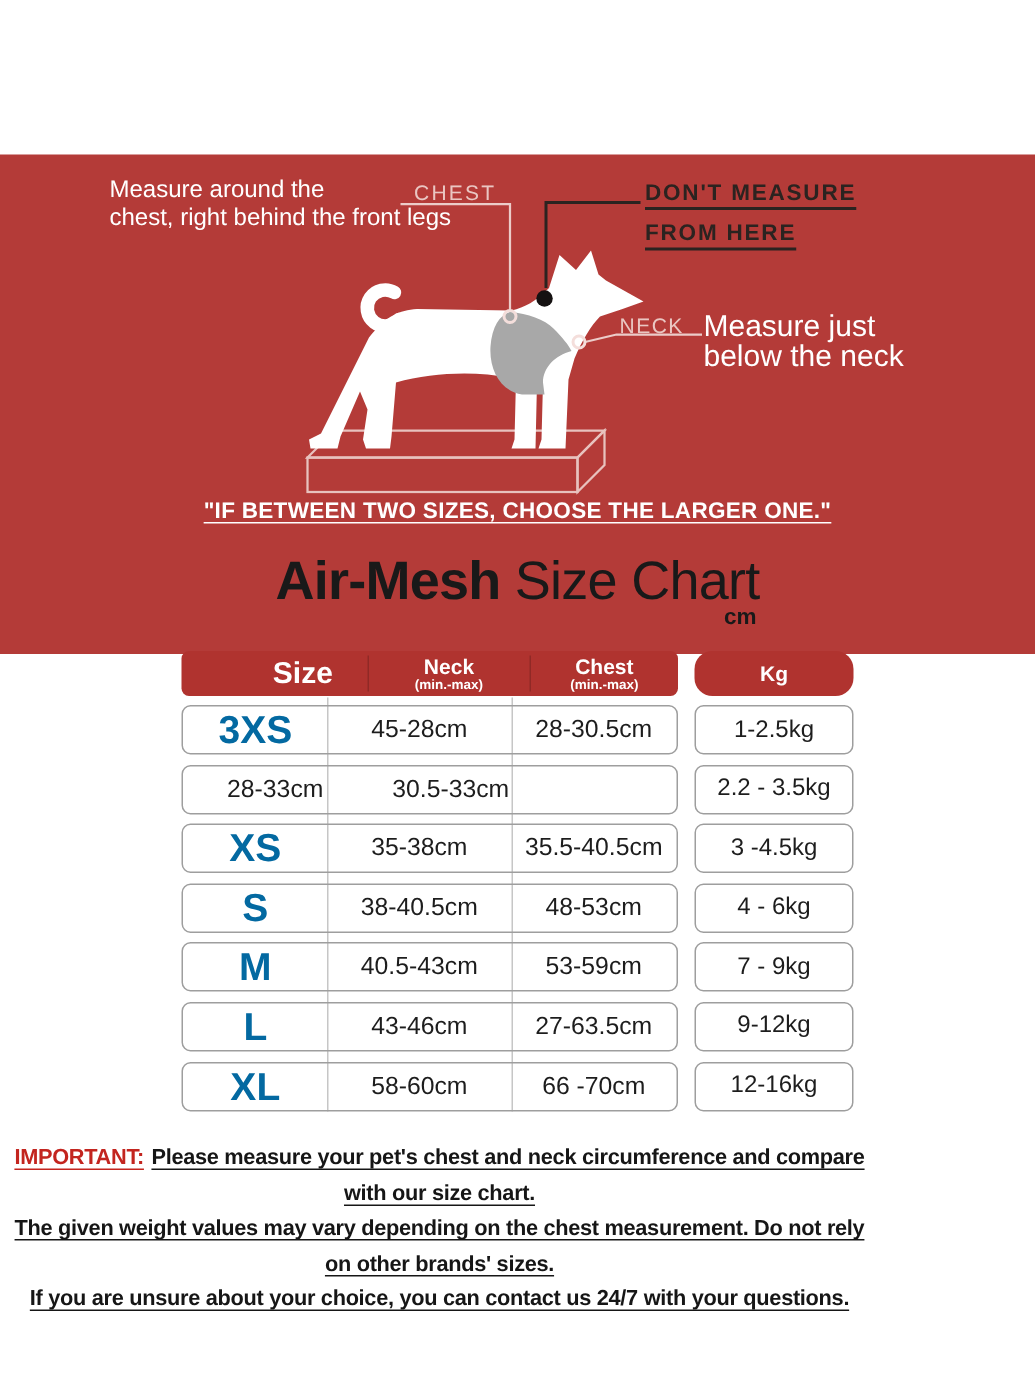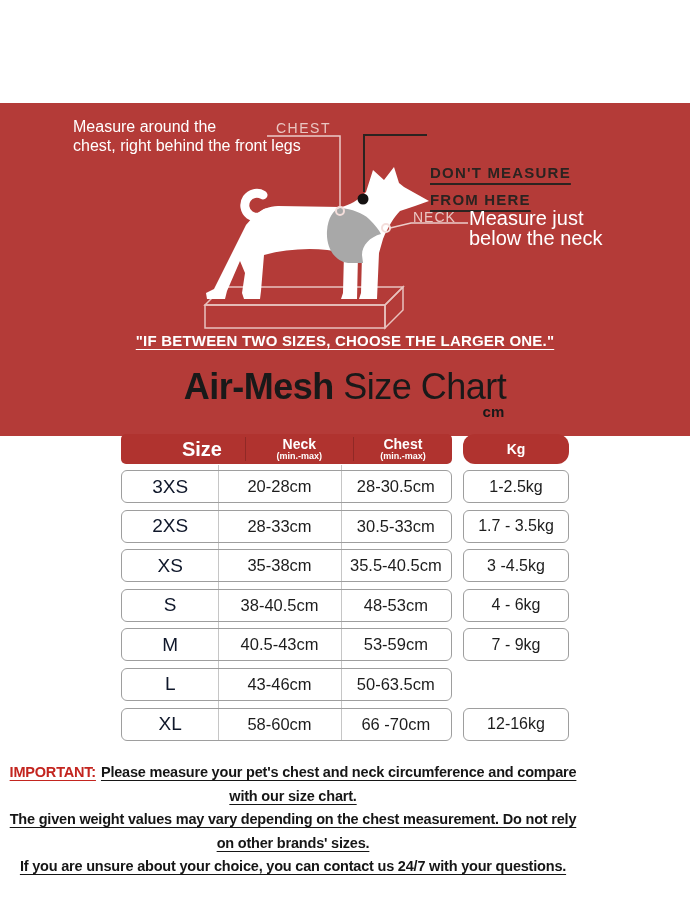--- a/index.html
+++ b/index.html
@@ -13,21 +13,21 @@
   .stage{position:relative;width:690px;height:920px;background:#fff;}
 
   
   .hero{position:absolute;left:0;top:103px;width:690px;height:333px;background:var(--hero_red);}
   .hero svg{position:absolute;left:0;top:0;}
   .hero-label{position:absolute;white-space:pre-line;}
   .measure-chest{left:73px;top:14px;color:#fff;font-size:16px;line-height:19px;}
   .chest-label{left:276px;top:17px;color:var(--label_pink);font-size:14px;letter-spacing:1.5px;}
   .dont-measure{left:430px;top:12px;color:var(--dark_ink);font-size:15px;font-weight:bold;
     letter-spacing:1.2px;line-height:27px;text-decoration:underline;text-underline-offset:5px;
-    text-decoration-thickness:1.5px;margin-top:44px;}
+    text-decoration-thickness:1.5px;}
   .neck-label{left:413px;top:106px;color:var(--label_pink);font-size:14px;letter-spacing:1px;}
   .measure-neck{left:469px;top:105px;color:#fff;font-size:20px;line-height:20px;}
   .hero-quote{left:0;top:229px;width:690px;text-align:center;color:#fff;font-size:15px;
     font-weight:bold;letter-spacing:.2px;text-decoration:underline;text-underline-offset:3px;}
 
   
   .title-row{position:absolute;left:0;top:366px;width:690px;text-align:center;}
   .title-wrap{position:relative;display:inline-block;color:#191919;font-size:36px;letter-spacing:-.5px;}
   .title-brand{font-weight:bold;}
   .title-rest{font-weight:normal;}
@@ -46,21 +46,21 @@
   .thead .kg-box{display:flex;justify-content:center;align-items:center;font-size:14px;font-weight:bold;border-radius:12px;}
   .hcell{display:flex;flex-direction:column;justify-content:center;align-items:center;line-height:1.05;}
   .hcell.c1{width:97px;font-size:20px;font-weight:bold;}
   .hcell.c2{width:123px;border-left:1px solid rgba(0,0,0,.18);border-right:1px solid rgba(0,0,0,.18);}
   .hcell.c3{width:111px;}
   .hcell .h-main{font-size:14px;font-weight:bold;}
   .hcell .h-sub{font-size:9px;font-weight:bold;}
   .drow .main-box,.drow .kg-box{border:1.5px solid var(--row_border);border-radius:6px;height:33px;
     background:transparent;}
   .dcell{display:flex;justify-content:center;align-items:center;color:var(--text_dark);}
-  .dcell.c1{width:97px;font-size:19px;font-weight:normal;color:#0f172a;}
+  .dcell.c1{width:97px;font-size:26px;font-weight:bold;color:#0369a1;}
   .dcell.c2{width:123px;font-size:16.5px;}
   .dcell.c3{width:111px;font-size:16.5px;}
   .drow .kg-box{display:flex;justify-content:center;align-items:center;font-size:16px;color:var(--text_dark);}
 
   
   .disclaimer{position:absolute;left:0;top:761px;width:586px;text-align:center;color:#161616;
     font-size:14.5px;letter-spacing:-.2px;line-height:23.5px;font-weight:bold;}
   .disclaimer .u{text-decoration:underline;text-underline-offset:3px;text-decoration-thickness:1px;}
   .important{color:var(--important_red);text-decoration:underline;text-underline-offset:3px;}
   .gap-left{margin-left:5px;}
@@ -142,32 +142,31 @@
           <span class="h-main">Chest</span>
           <span class="h-sub">(min.-max)</span>
         </div>
       </div>
       <div class="kg-box">Kg</div>
     </div>
 
     <div class="trow drow">
       <div class="main-box">
         <div class="dcell c1">3XS</div>
-        <div class="dcell c2">20-28cm</div>
+        <div class="dcell c2">45-28cm</div>
         <div class="dcell c3">28-30.5cm</div>
       </div>
       <div class="kg-box">1-2.5kg</div>
     </div>
     <div class="trow drow">
       <div class="main-box">
-        <div class="dcell c1">2XS</div>
         <div class="dcell c2">28-33cm</div>
         <div class="dcell c3">30.5-33cm</div>
       </div>
-      <div class="kg-box">1.7 - 3.5kg</div>
+      <div class="kg-box">2.2 - 3.5kg</div>
     </div>
     <div class="trow drow">
       <div class="main-box">
         <div class="dcell c1">XS</div>
         <div class="dcell c2">35-38cm</div>
         <div class="dcell c3">35.5-40.5cm</div>
       </div>
       <div class="kg-box">3 -4.5kg</div>
     </div>
     <div class="trow drow">
@@ -183,22 +182,23 @@
         <div class="dcell c1">M</div>
         <div class="dcell c2">40.5-43cm</div>
         <div class="dcell c3">53-59cm</div>
       </div>
       <div class="kg-box">7 - 9kg</div>
     </div>
     <div class="trow drow">
       <div class="main-box">
         <div class="dcell c1">L</div>
         <div class="dcell c2">43-46cm</div>
-        <div class="dcell c3">50-63.5cm</div>
-      </div>
+        <div class="dcell c3">27-63.5cm</div>
+      </div>
+      <div class="kg-box">9-12kg</div>
     </div>
     <div class="trow drow">
       <div class="main-box">
         <div class="dcell c1">XL</div>
         <div class="dcell c2">58-60cm</div>
         <div class="dcell c3">66 -70cm</div>
       </div>
       <div class="kg-box">12-16kg</div>
     </div>
   </div>

